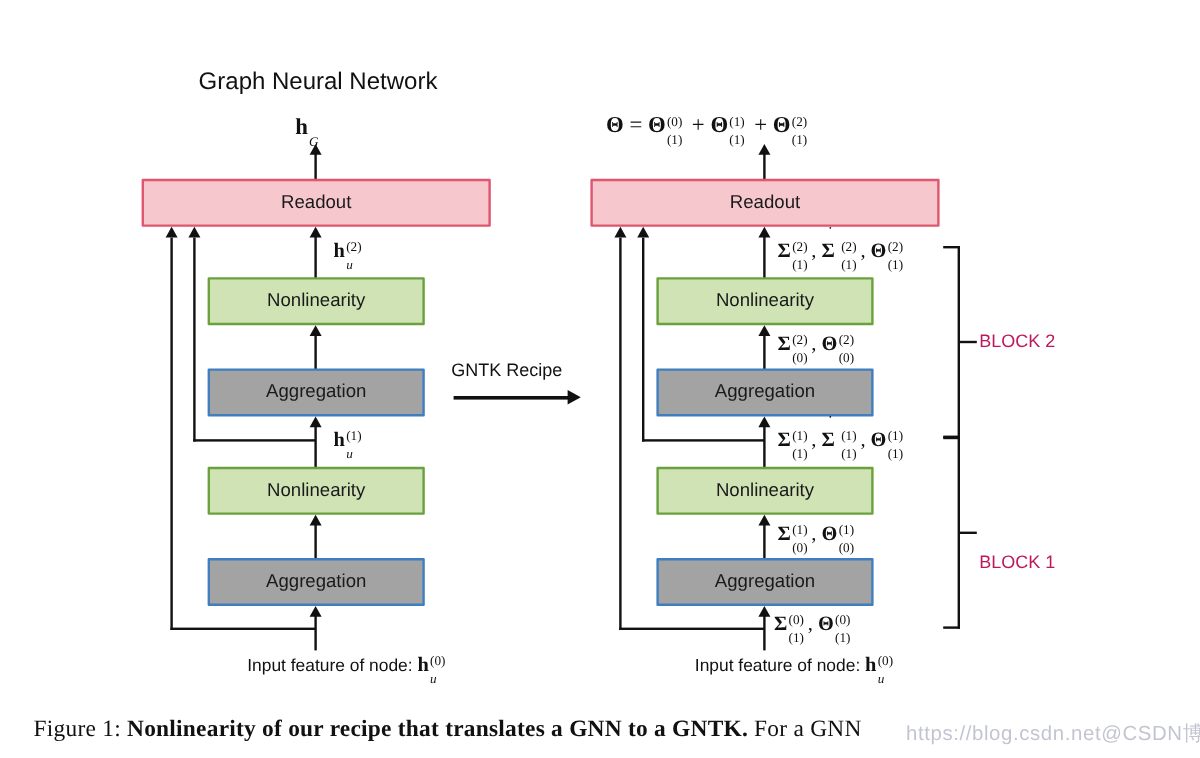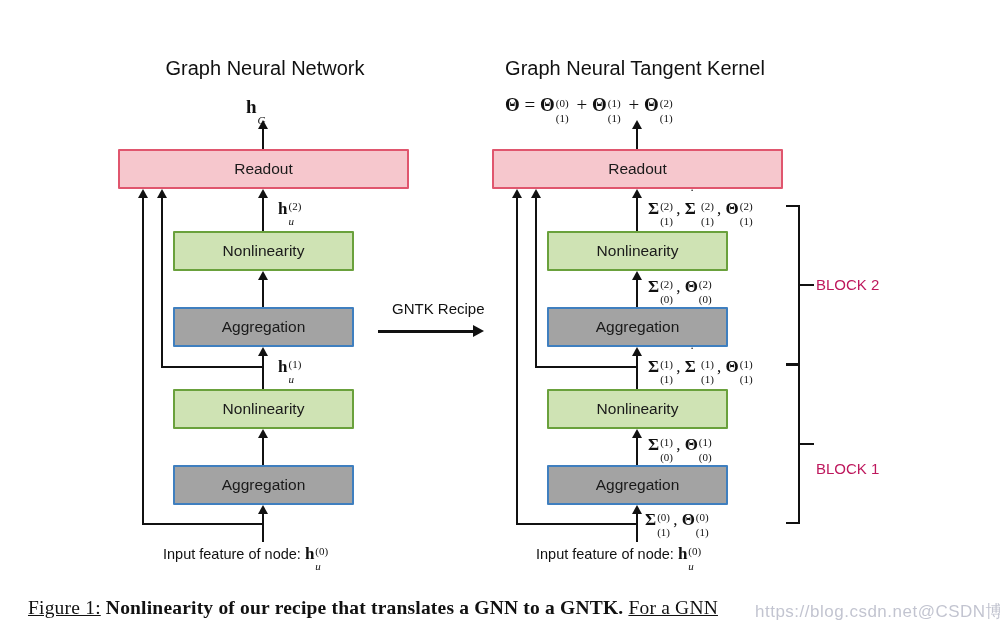--- a/index.html
+++ b/index.html
@@ -115,20 +115,21 @@
     top: 2px;
   }
   .spacer-ss { display: inline-block; width: 17px; }
   .spacer-ss-narrow { display: inline-block; width: 13px; }
 
   .plain-label {
     position: absolute;
     font-size: 14.5px;
     white-space: nowrap;
     color: #111111;
+    margin-left: 43px;
   }
 
   .recipe-label {
     position: absolute;
     font-size: 15px;
     color: #111111;
     white-space: nowrap;
   }
 
   .block-label {
@@ -159,42 +160,41 @@
     position: absolute;
     left: 28px;
     top: 597px;
     width: 952px;
     font-family: "Liberation Serif", serif;
     font-size: 19.5px;
     color: #111111;
     white-space: nowrap;
     letter-spacing: 0.2px;
   }
-  #caption .cap-lead { font-weight: normal; text-decoration: underline; }
+  #caption .cap-lead { font-weight: normal; }
   #caption .cap-bold { font-weight: bold; }
 
   #watermark {
     position: absolute;
     left: 755px;
     top: 600px;
     font-family: "Liberation Sans", sans-serif;
     font-size: 17px;
     color: rgba(120,125,150,0.45);
     white-space: nowrap;
     letter-spacing: 0.5px;
   }
 </style>
 </head>
 <body>
 
 <div id="figure-root">
 
   <div class="panel-title" id="gnn-title">Graph Neural Network</div>
 
-  <div class="panel-title" id="gntk-title">Graph Neural Tangent Kernel</div>
 
   <div class="math-label" style="left:246px; top:97px; font-size:19px;">
     <span class="bold">h</span><span class="sup-sub"><span class="sub it">G</span></span><span class="spacer-ss-narrow"></span>
   </div>
 
   <div class="vline" style="left:262px; top:127px; height:24px;"></div>
   <div class="arrowhead-up" style="left:258px; top:120px;"></div>
 
   <div class="node-box box-readout" style="left:118px; top:149px; width:291px; height:40px;">
     <span>Readout</span>
@@ -247,21 +247,21 @@
   <div class="vline" style="left:161px; top:198px; height:170px;"></div>
   <div class="arrowhead-up" style="left:157px; top:189px;"></div>
 
   <div class="plain-label" style="left:163px; top:545px;">
     <span>Input feature of node:</span>
     <span class="math-label" style="position:relative; left:0; top:0; font-size:17px;">
       <span class="bold">h</span><span class="sup-sub"><span class="sup">(0)</span><span class="sub it">u</span></span><span class="spacer-ss"></span>
     </span>
   </div>
 
-  <div class="recipe-label" style="left:392px; top:300px;">GNTK Recipe</div>
+  <div class="recipe-label" style="left:376px; top:300px;">GNTK Recipe</div>
   <div class="hline" style="left:378px; top:330px; width:96px; height:3px;"></div>
   <div class="arrowhead-right" style="left:473px; top:325px;"></div>
 
   <div class="math-label" style="left:505px; top:95px; font-size:19px;">
     <span class="bold">Θ</span>
     <span>=</span>
     <span class="bold">Θ</span><span class="sup-sub"><span class="sup">(0)</span><span class="sub">(1)</span></span><span class="spacer-ss"></span>
     <span>+</span>
     <span class="bold">Θ</span><span class="sup-sub"><span class="sup">(1)</span><span class="sub">(1)</span></span><span class="spacer-ss"></span>
     <span>+</span>

